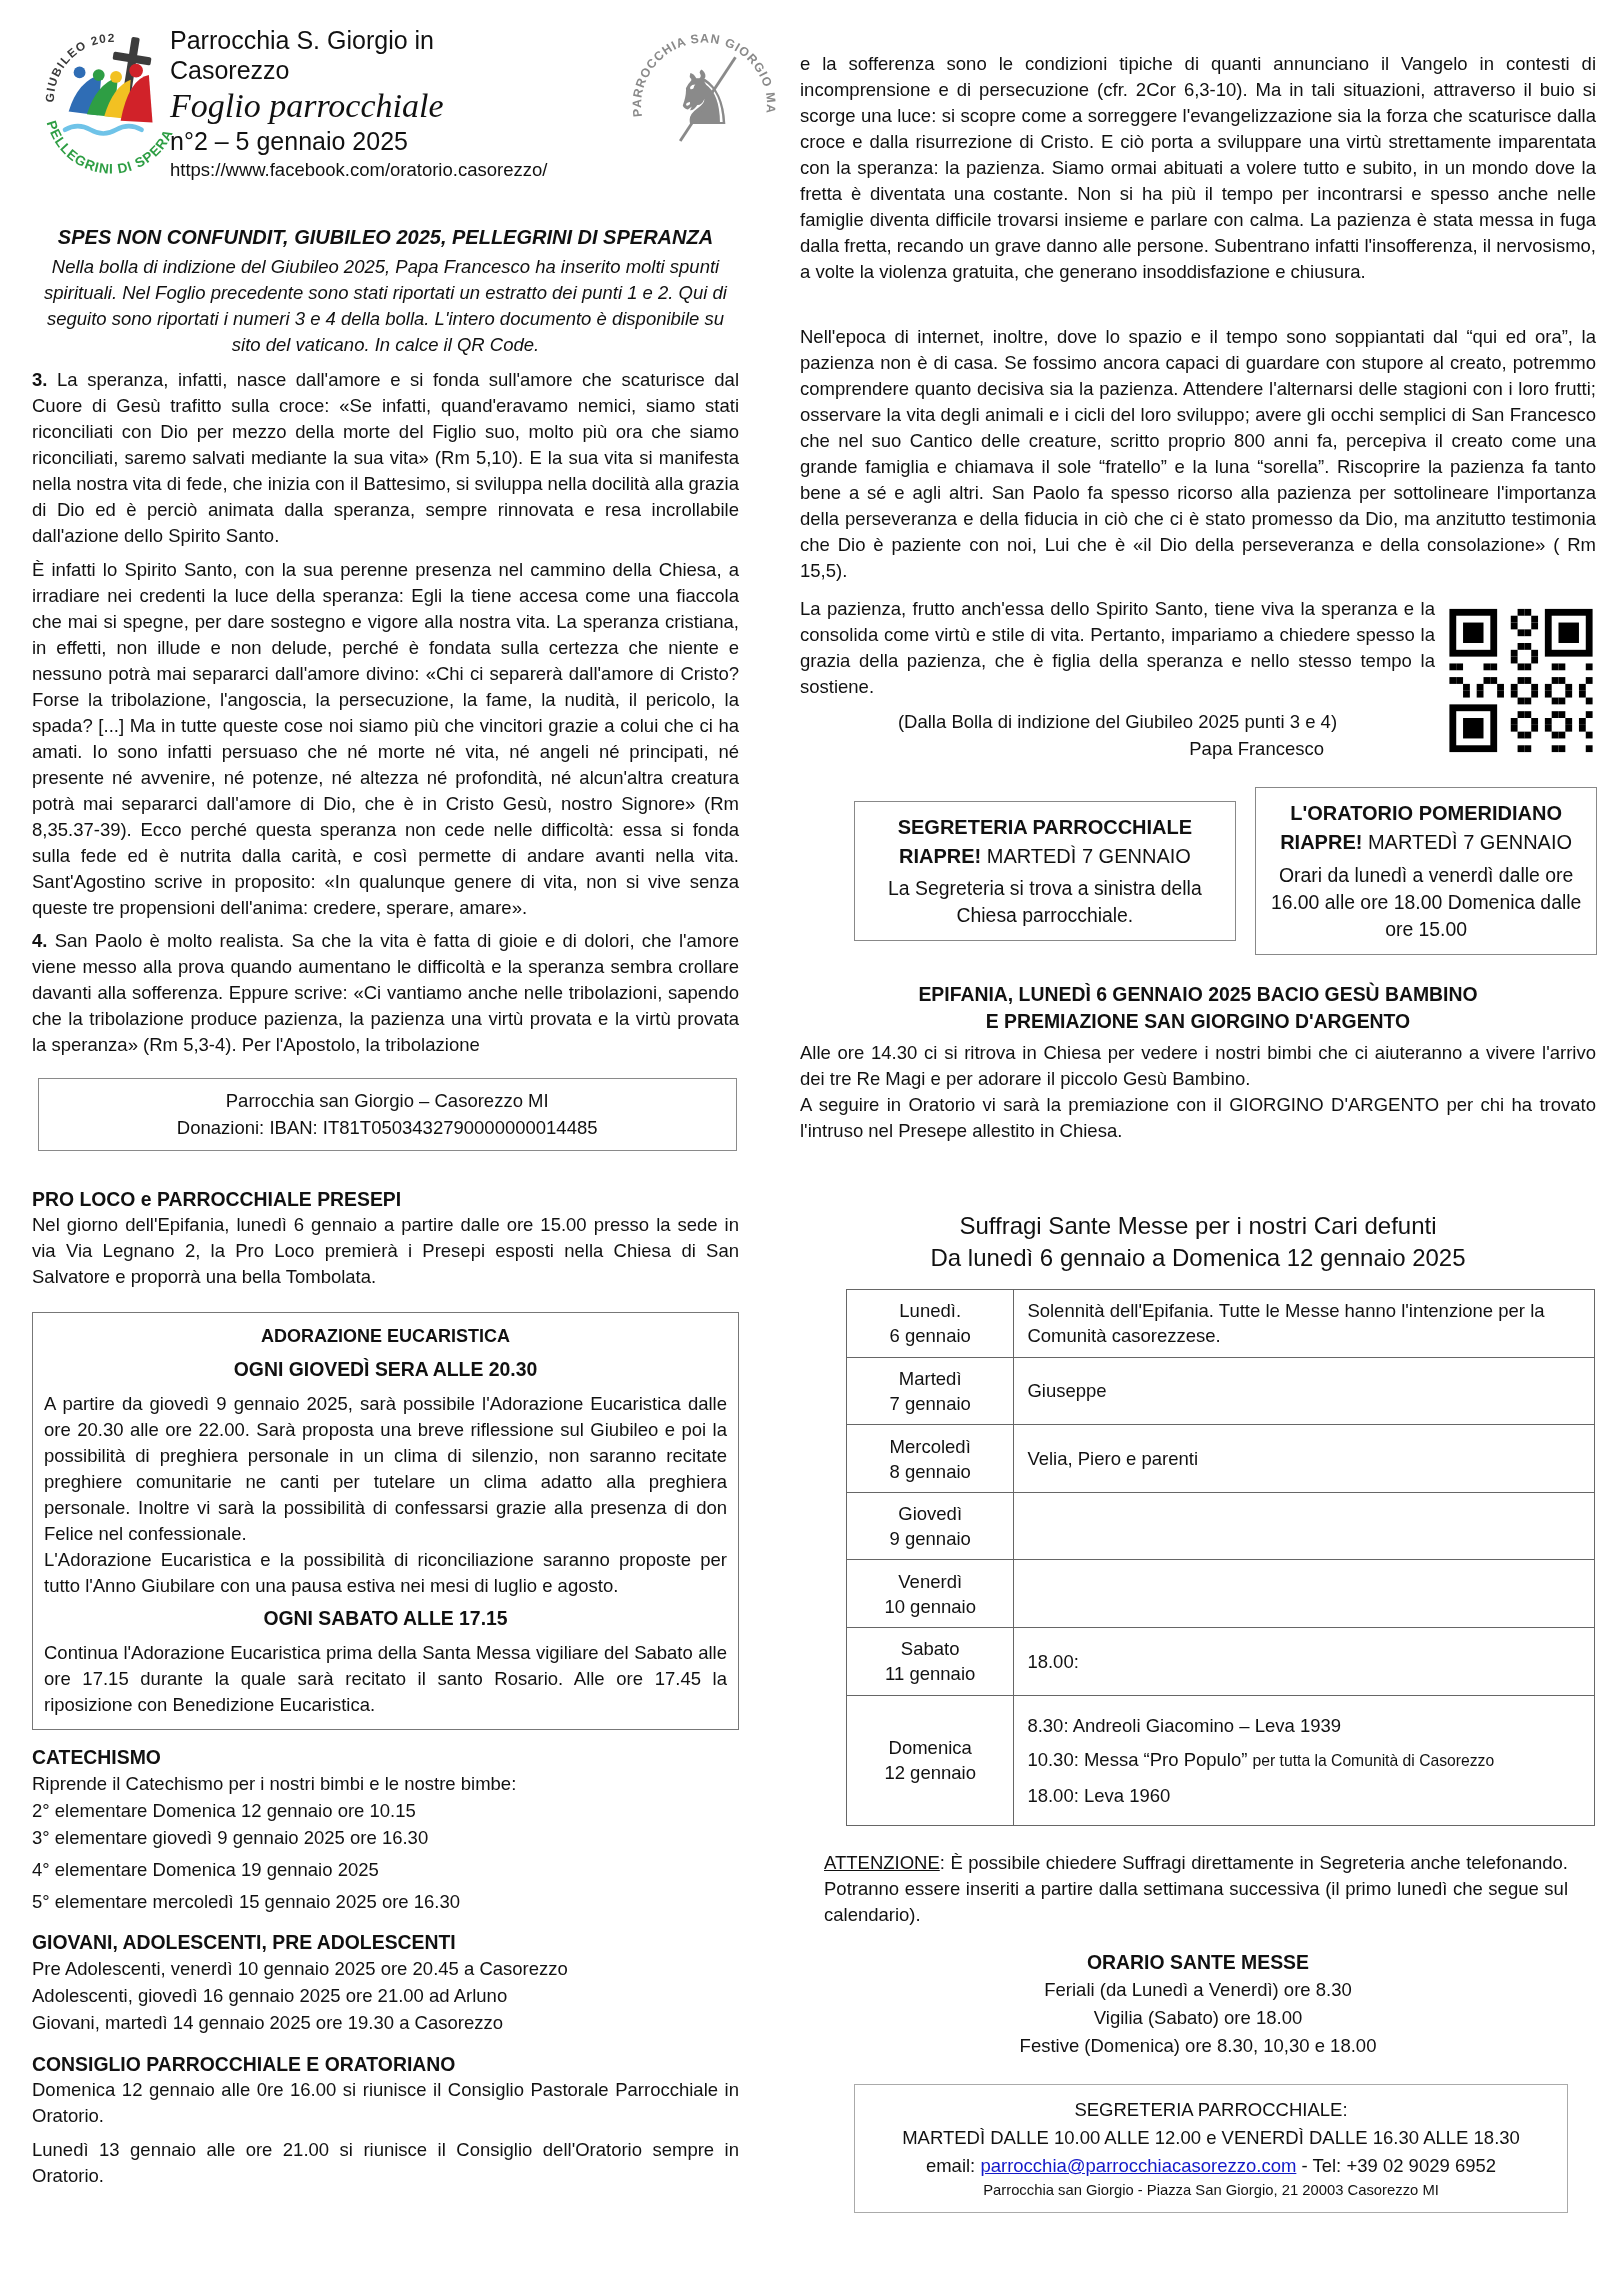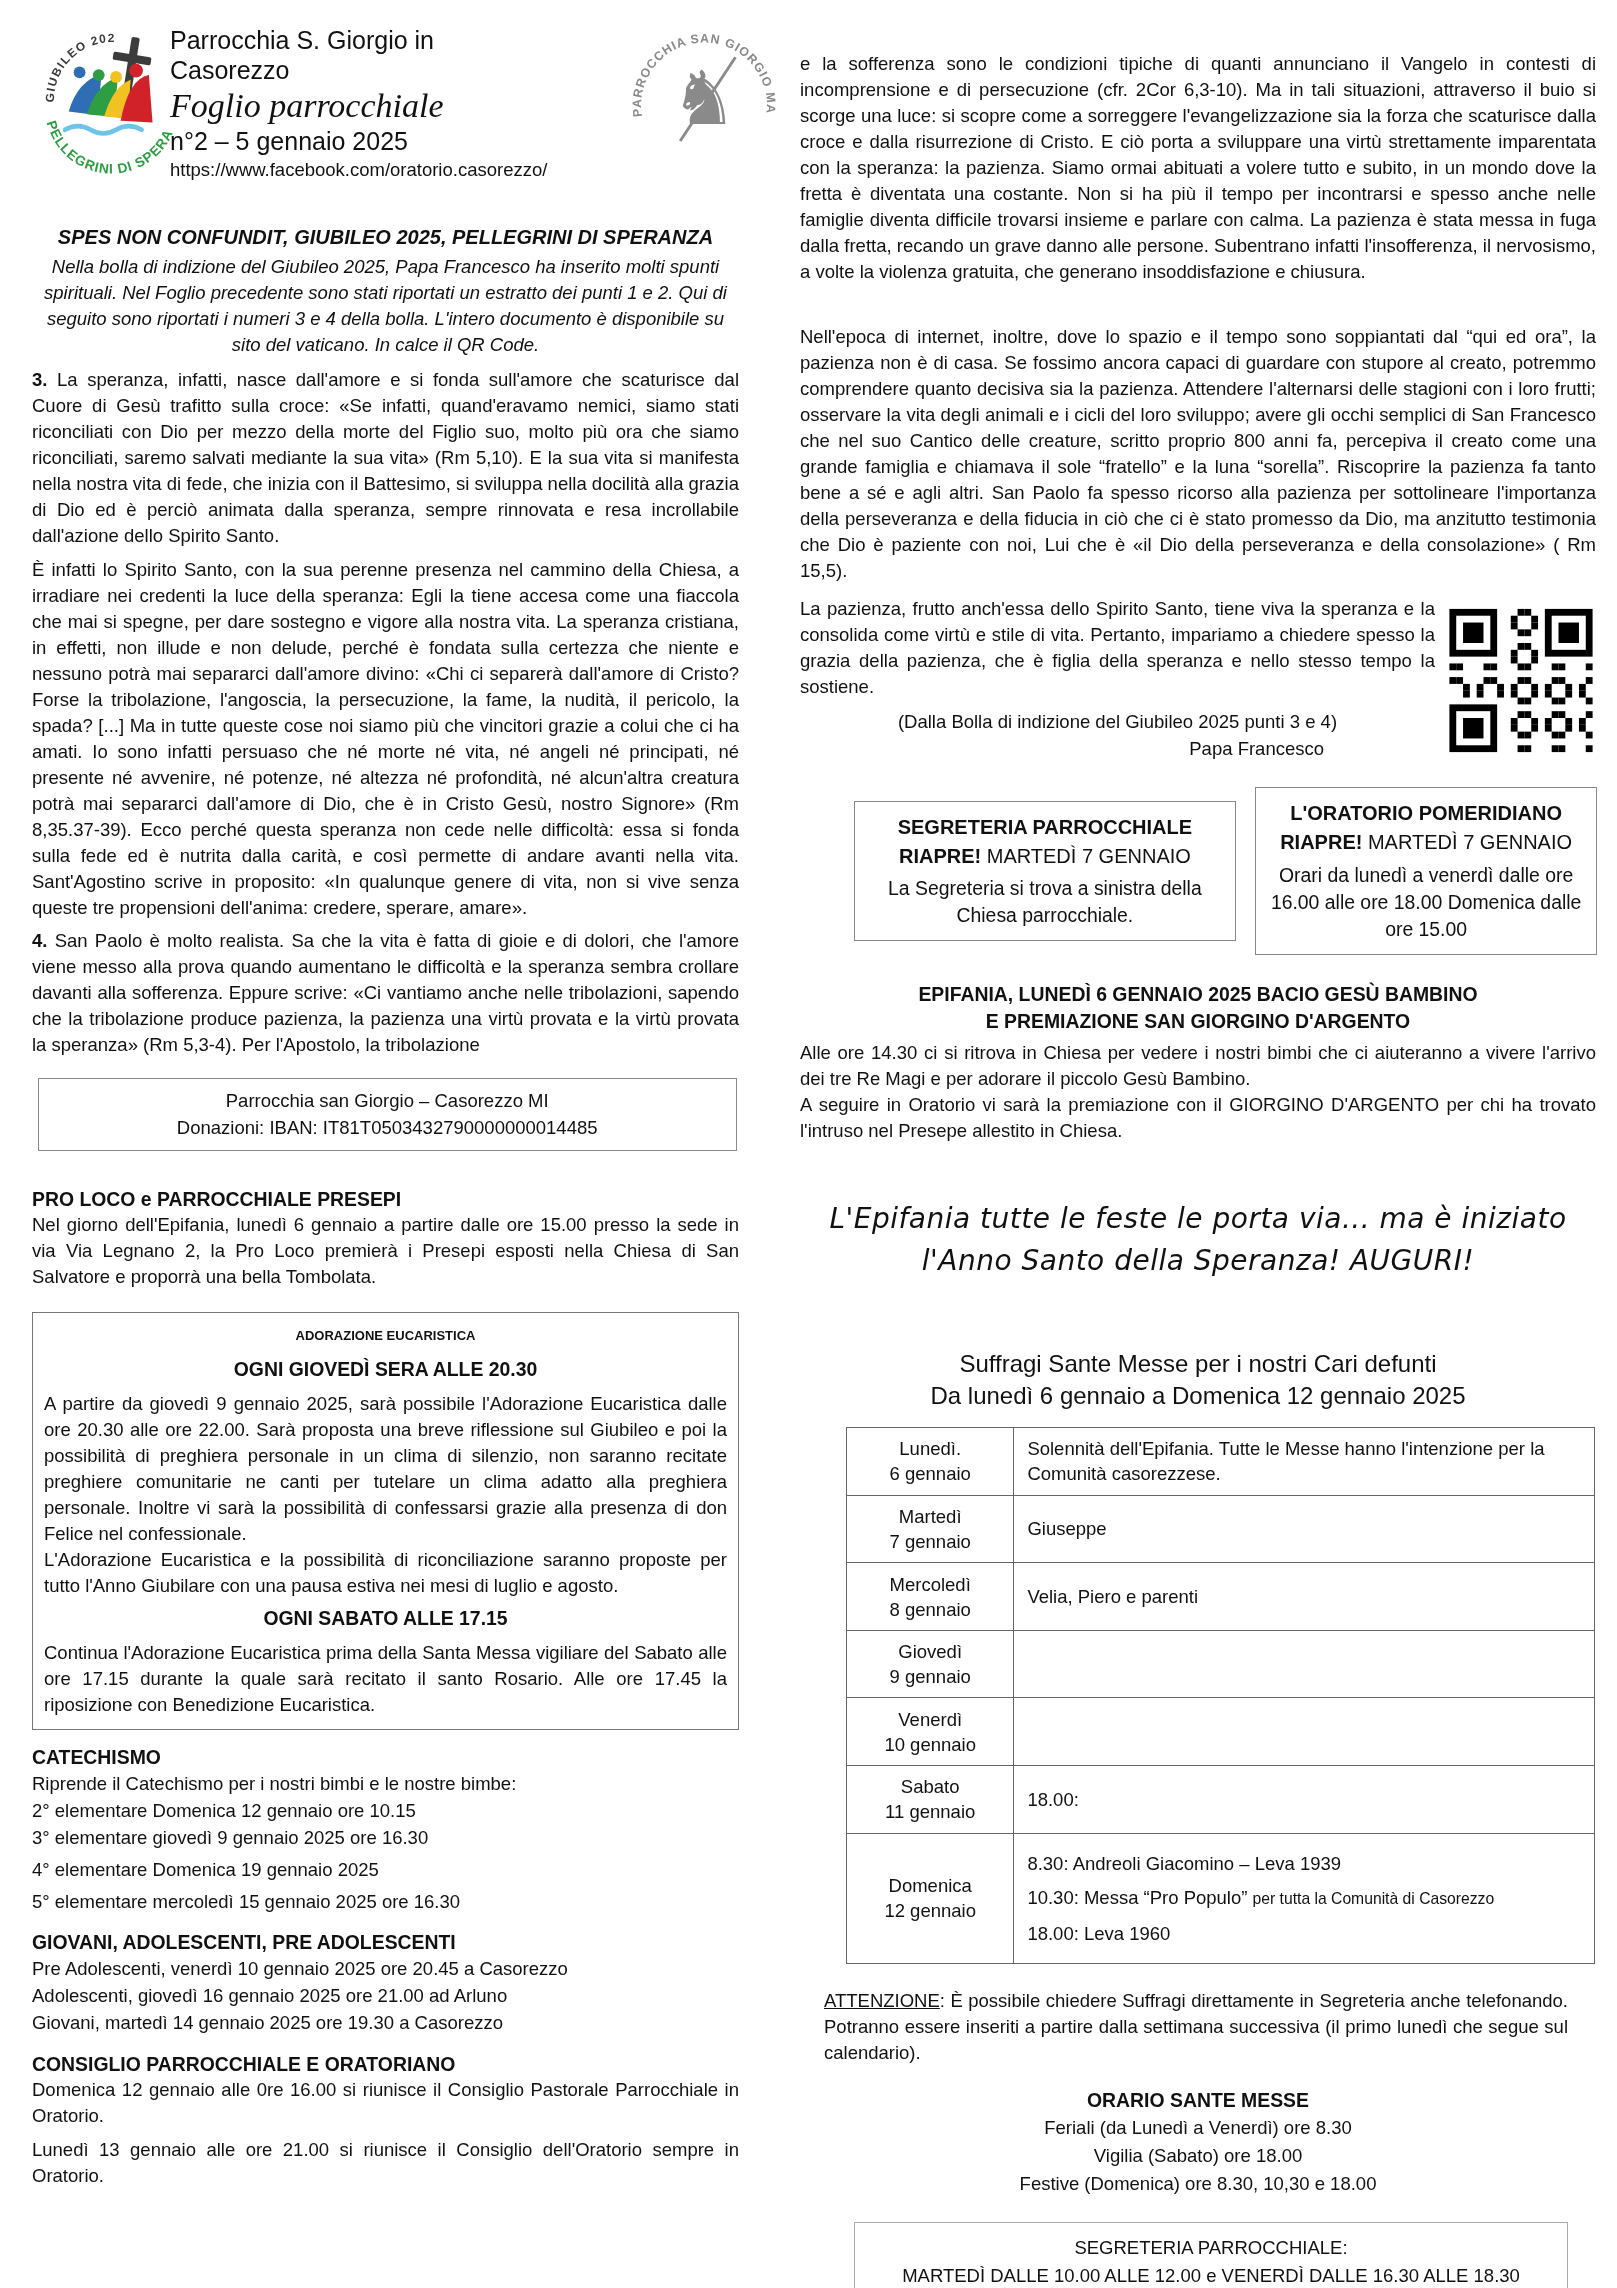--- a/index.html
+++ b/index.html
@@ -24,21 +24,21 @@
   .spes-intro{font-size:18.5px;font-style:italic;text-align:center;line-height:26px;margin-top:5.5px;}
   .body{font-size:18.5px;line-height:26px;text-align:justify;}
   .mt8{margin-top:7.4px;} .mt10{margin-top:9.2px;}
   .donation-box{border:0.9px solid #8a8a8a;width:690px;margin:20px 0 0 5.5px;text-align:center;
                 font-size:18.5px;line-height:27px;padding:8.3px 3.7px;}
   .sec{font-size:19.4px;font-weight:bold;margin-top:35px;line-height:26px;}
   .sec2{font-size:19.4px;font-weight:bold;margin-top:14.8px;line-height:26px;}
   .listline{font-size:18.5px;line-height:27px;}
   .gap4{margin-top:4.6px;}
   .ador-box{border:0.9px solid #777;margin-top:22px;padding:9.2px 11px 11px 11px;}
-  .ador-title{font-size:13px;font-weight:bold;text-align:center;line-height:28px;}
+  .ador-title{font-size:18px;font-weight:bold;text-align:center;line-height:28px;}
   .ador-sub{font-size:19.4px;font-weight:bold;text-align:center;line-height:28px;margin-top:5.5px;}
 
   
   .flex-b{display:flex;align-items:flex-start;margin-top:12px;}
   .fb-left{width:635px;}
   .qr-wrap{width:150px;height:157px;margin-left:11px;margin-top:5.5px;}
   .attribution{font-size:18.5px;text-align:center;margin-top:9.2px;line-height:26px;}
   .author{font-size:18.5px;text-align:right;padding-right:111px;line-height:28px;}
 
   .boxes-row{display:flex;margin:24px 0 0 54px;width:743px;}
@@ -294,24 +294,20 @@
       </div>
     </div>
 
     <div class="epi-head">
       <div>EPIFANIA, LUNEDÌ 6 GENNAIO 2025 BACIO GESÙ BAMBINO</div>
       <div>E PREMIAZIONE SAN GIORGINO D'ARGENTO</div>
     </div>
     <p class="body" style="margin-top:5.5px;">Alle ore 14.30 ci si ritrova in Chiesa per vedere i nostri bimbi che ci aiuteranno a vivere l'arrivo dei tre Re Magi e per adorare il piccolo Gesù Bambino.</p>
     <p class="body">A seguire in Oratorio vi sarà la premiazione con il GIORGINO D'ARGENTO per chi ha trovato l'intruso nel Presepe allestito in Chiesa.</p>
 
-    <div class="banner">
-      <div>L'Epifania tutte le feste le porta via... ma è iniziato</div>
-      <div>l'Anno Santo della Speranza! AUGURI!</div>
-    </div>
 
     <div class="suff-head">
       <div>Suffragi Sante Messe per i nostri Cari defunti</div>
       <div>Da lunedì 6 gennaio a Domenica 12 gennaio 2025</div>
     </div>
 
     <table class="suff">
       <tbody>
         <tr>
           <td class="day">

